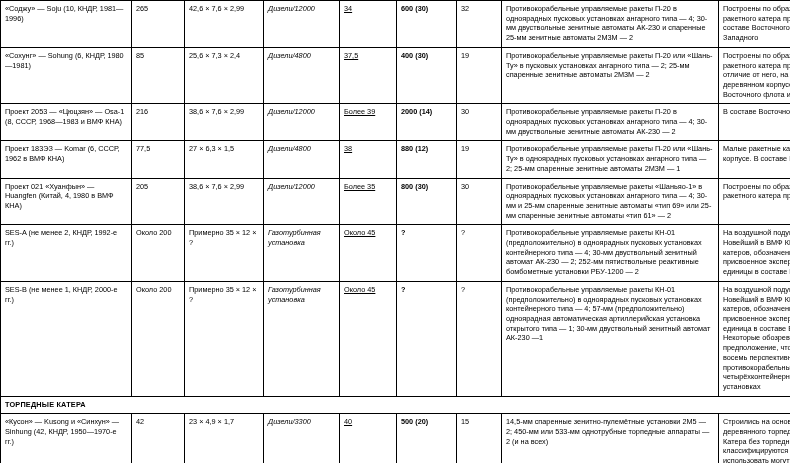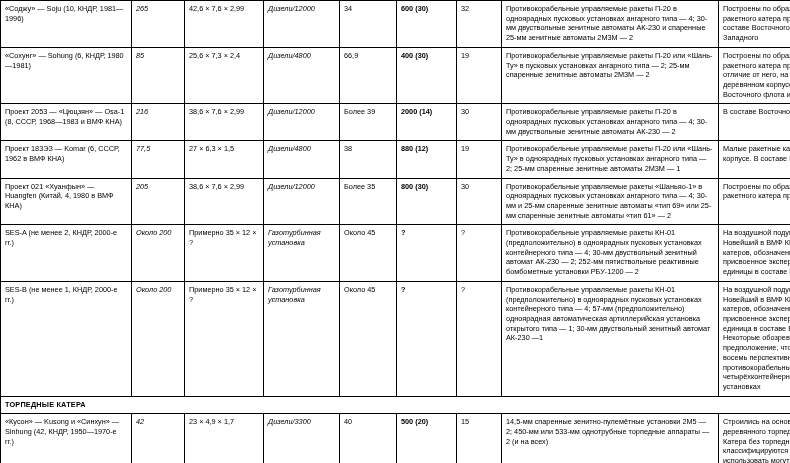--- a/index.html
+++ b/index.html
@@ -25,24 +25,24 @@
     border: 1px solid #000000;
     vertical-align: top;
     padding: 3px 4px 4px 4px;
     font-size: 7.3px;
     line-height: 1.33;
     word-wrap: break-word;
     overflow-wrap: break-word;
     hyphens: auto;
   }
   td.c0 { width: 122px; }
-  td.c1 { width: 44px; font-style: italic; }
+  td.c1 { width: 44px; }
   td.c2 { width: 70px; margin-left: 43px; }
   td.c3 { width: 67px; font-style: italic; }
-  td.c4 { width: 48px; }
+  td.c4 { width: 48px; text-decoration: underline; }
   td.c5 { width: 51px; font-weight: bold; }
   td.c6 { width: 36px; margin-top: 40px; }
   td.c7 { width: 208px; }
   td.c8 { width: 144px; }
 
   .name-cell { font-size: 7.3px; }
   .section-row td {
     font-weight: bold;
     font-size: 7.6px;
     padding-top: 4px;
@@ -70,21 +70,21 @@
         <td class="c6">32</td>
         <td class="c7">Противокорабельные управляемые ракеты П-20 в одноярадных пусковых установках ангарного типа — 4; 30-мм двуствольные зенитные автоматы АК-230 и спаренные 25-мм зенитные автоматы 2М3М — 2</td>
         <td class="c8">Построены по образцу советского ракетного катера проекта 205. Шесть в составе Восточного флота и четыре — Западного</td>
       </tr>
 
       <tr>
         <td class="c0 name-cell">«Сохунг» — Sohung (6, КНДР, 1980—1981)</td>
         <td class="c1">85</td>
         <td class="c2">25,6 × 7,3 × 2,4</td>
         <td class="c3">Дизели/4800</td>
-        <td class="c4">66,9</td>
+        <td class="c4">37,5</td>
         <td class="c5">400 (30)</td>
         <td class="c6">19</td>
         <td class="c7">Противокорабельные управляемые ракеты П-20 или «Шань-Ту» в пусковых установках ангарного типа — 2; 25-мм спаренные зенитные автоматы 2М3М — 2</td>
         <td class="c8">Построены по образцу советского малого ракетного катера проекта 183Р, но, в отличие от него, на стальном, а не деревянном корпусе. Четыре в составе Восточного флота и две — Западного</td>
       </tr>
 
       <tr>
         <td class="c0 name-cell">Проект 2053 — «Цюцзян» — Osa-1 (8, СССР, 1968—1983 и ВМФ КНА)</td>
         <td class="c1">216</td>
         <td class="c2">38,6 × 7,6 × 2,99</td>
@@ -114,21 +114,21 @@
         <td class="c2">38,6 × 7,6 × 2,99</td>
         <td class="c3">Дизели/12000</td>
         <td class="c4">Более 35</td>
         <td class="c5">800 (30)</td>
         <td class="c6">30</td>
         <td class="c7">Противокорабельные управляемые ракеты «Шаньяо-1» в одноярадных пусковых установках ангарного типа — 4; 30-мм и 25-мм спаренные зенитные автоматы «тип 69» или 25-мм спаренные зенитные автоматы «тип 61» — 2</td>
         <td class="c8">Построены по образцу советского ракетного катера проекта 205</td>
       </tr>
 
       <tr>
-        <td class="c0 name-cell">SES-A (не менее 2, КНДР, 2000-е гг.)</td>
+        <td class="c0 name-cell">SES-A (не менее 2, КНДР, 1992-е гг.)</td>
         <td class="c1">Около 200</td>
         <td class="c2">Примерно 35 × 12 × ?</td>
         <td class="c3">Газотурбинная установка</td>
         <td class="c4">Около 45</td>
         <td class="c5">?</td>
         <td class="c6">?</td>
         <td class="c7">Противокорабельные управляемые ракеты КН-01 (предположительно) в одноярадных пусковых установках контейнерного типа — 4; 30-мм двуствольный зенитный автомат АК-230 — 2; 252-мм пятиствольные реактивные бомбометные установки РБУ-1200 — 2</td>
         <td class="c8">На воздушной подушке, скегового типа. Новейший в ВМФ КНА образец ракетных катеров, обозначение типа условное, присвоенное экспертами. Замечены две единицы в составе Восточного флота</td>
       </tr>
 

